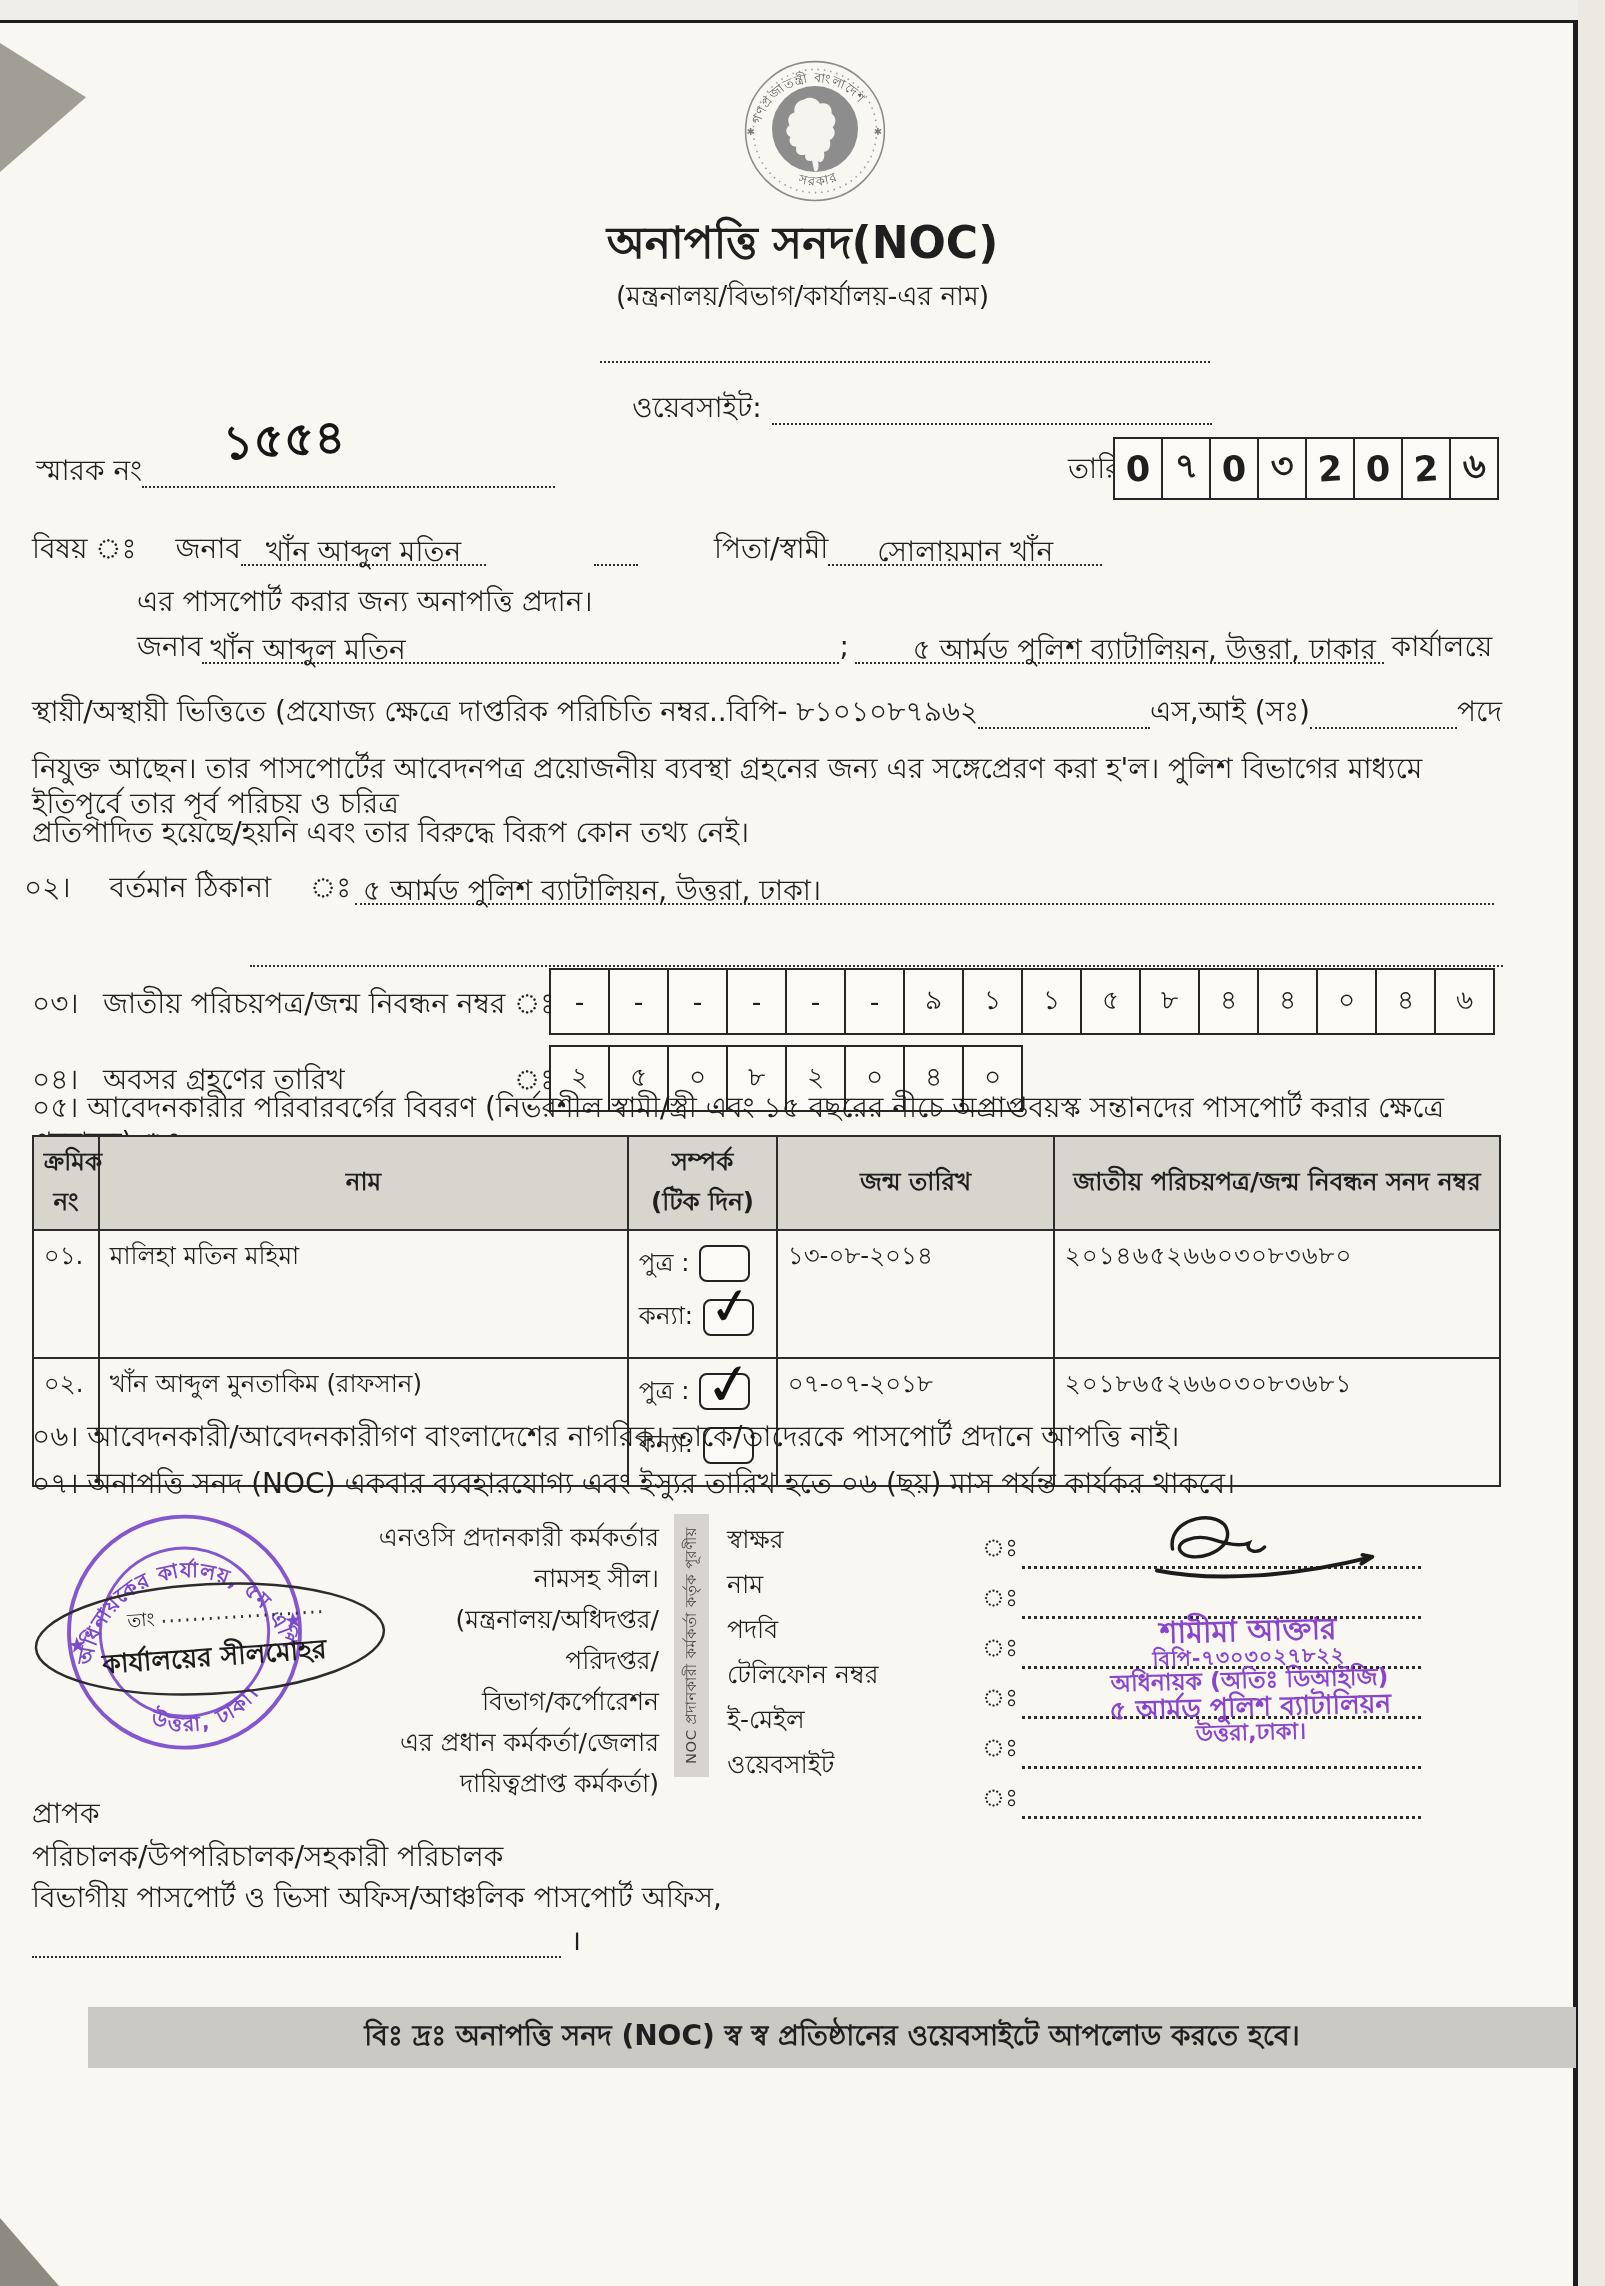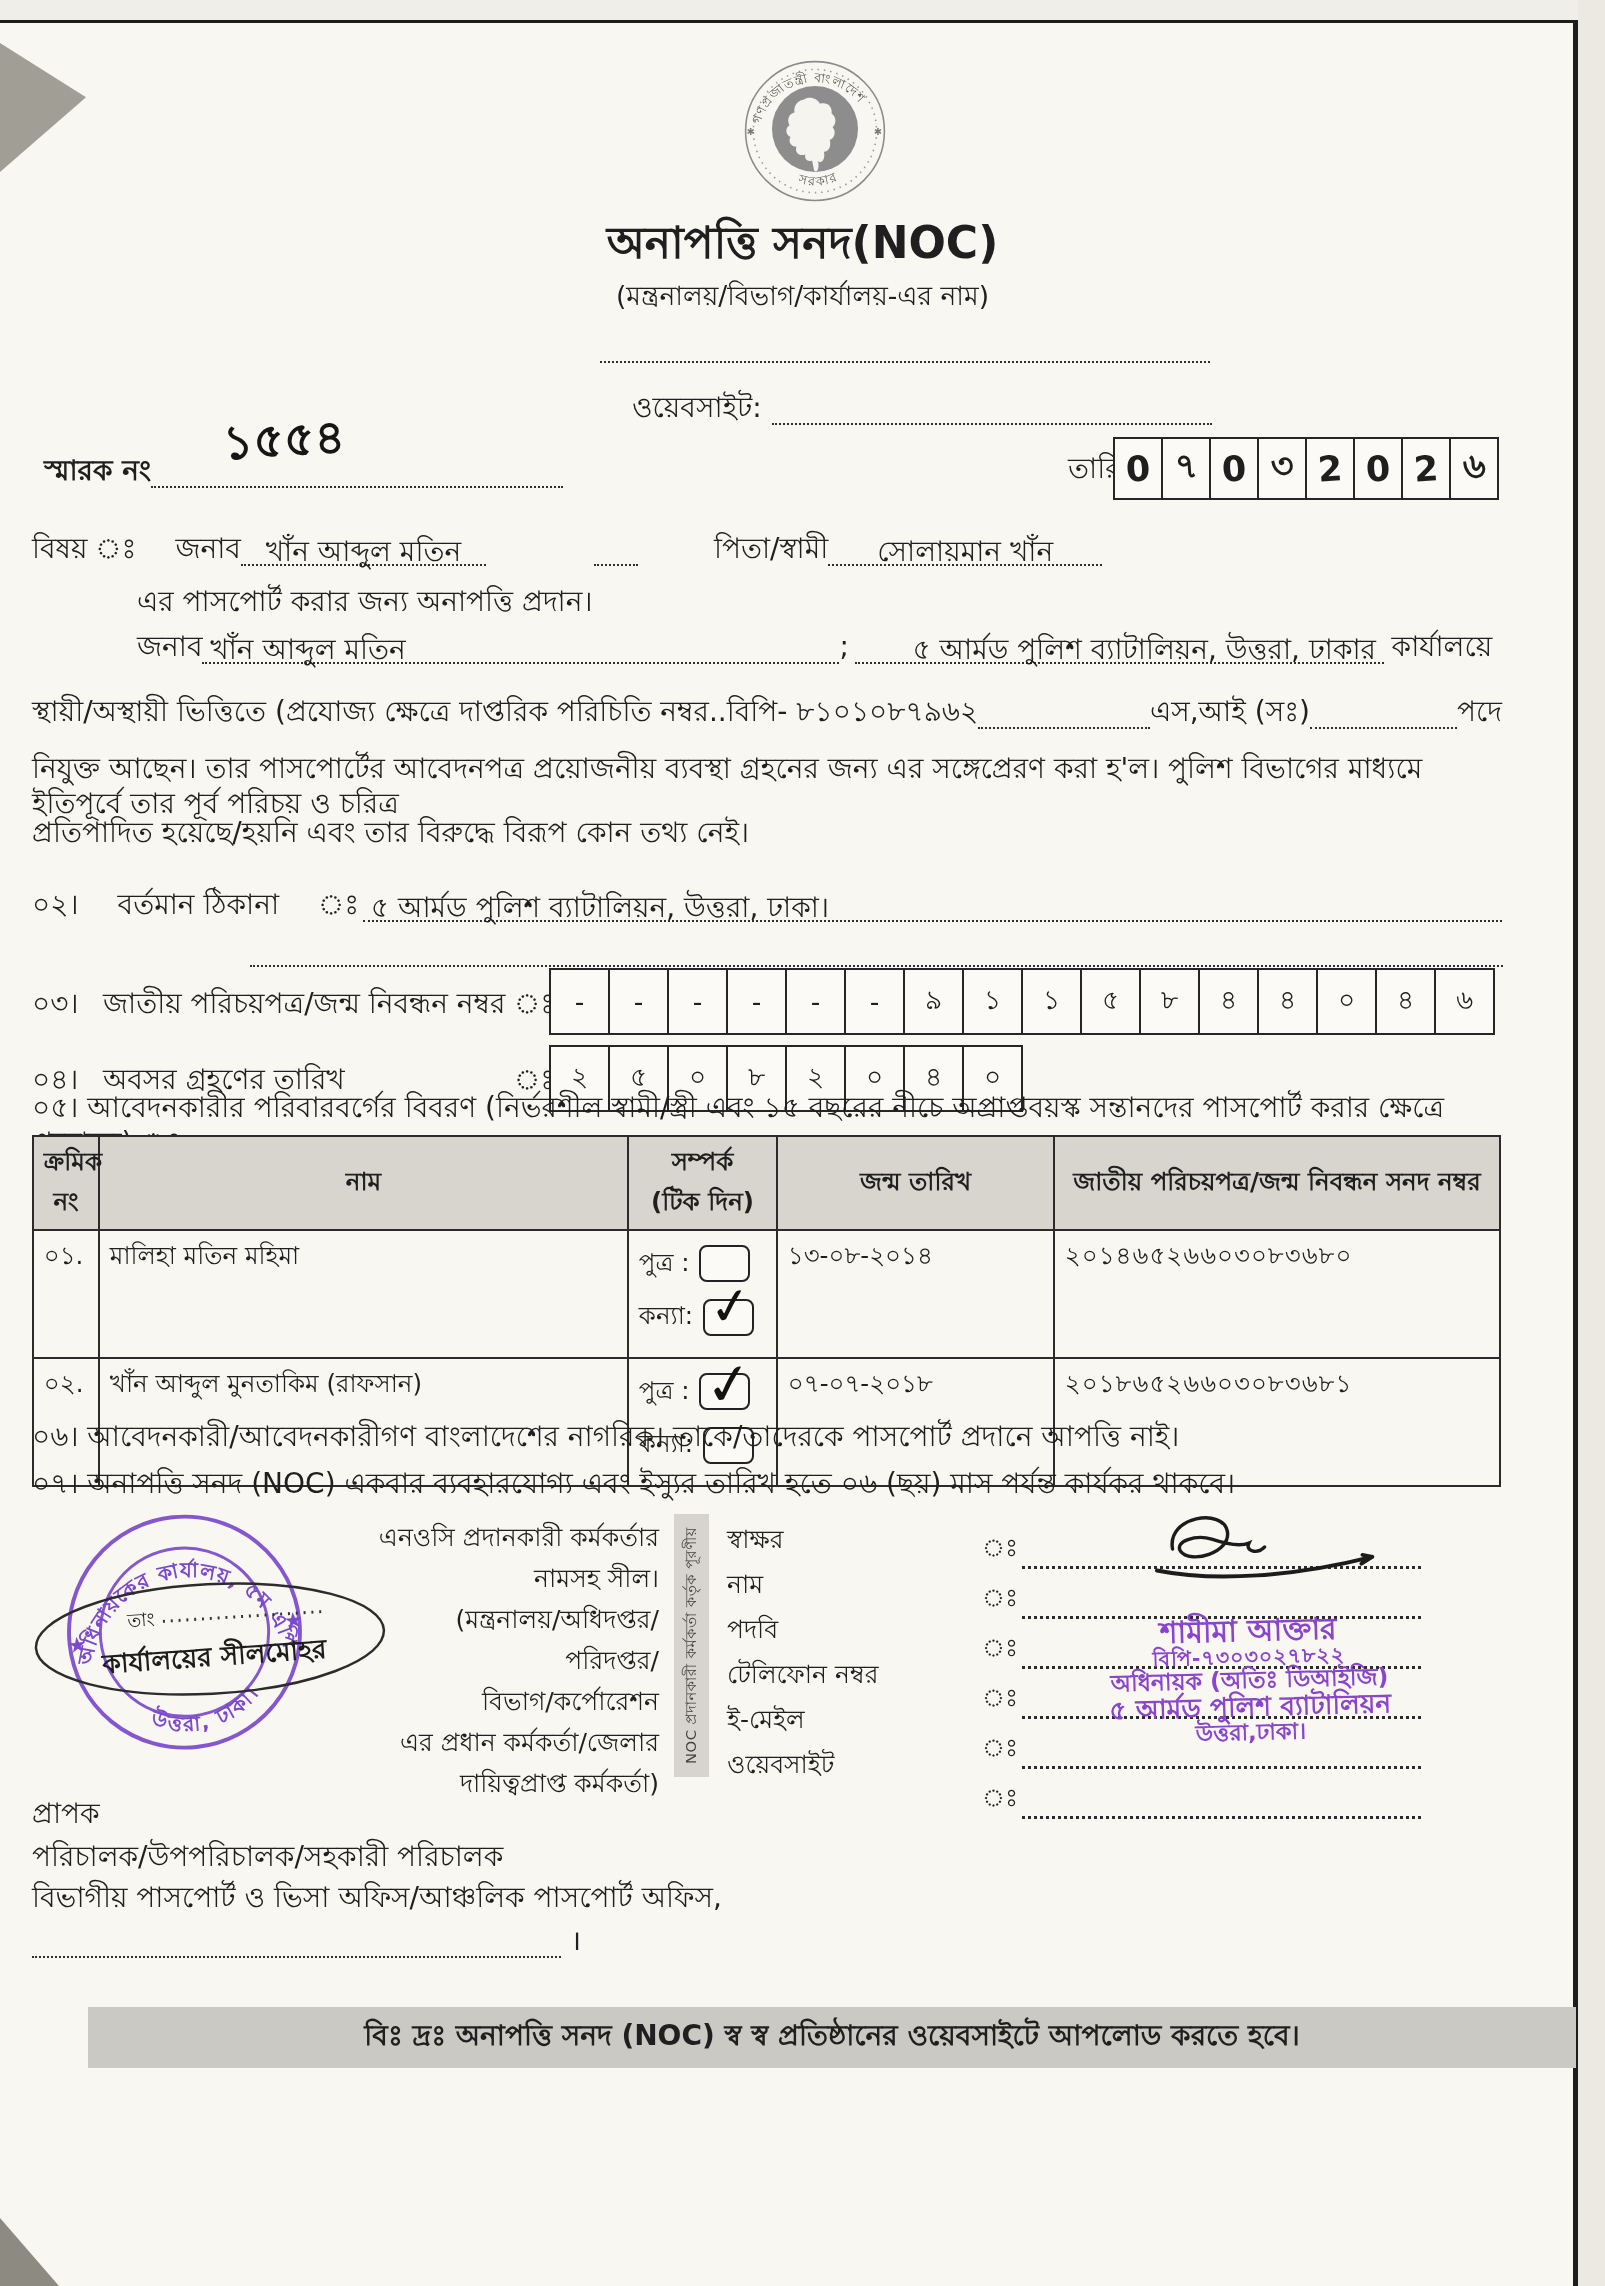--- a/index.html
+++ b/index.html
@@ -88,21 +88,21 @@
   <div class="abs" style="left:0;top:276px;width:1605px;text-align:center;font-size:26.5px;">(মন্ত্রনালয়/বিভাগ/কার্যালয়-এর নাম)</div>
   <div class="abs" style="left:0;top:210px;width:1605px;text-align:center;font-size:44px;font-weight:700;">অনাপত্তি সনদ(NOC)</div>
 
   <div class="abs dot" style="left:600px;top:337px;width:610px;height:23.5px;"></div>
   <div class="abs fillrow bn" style="left:632px;top:390px;width:580px;">
     <span>ওয়েবসাইট:</span>
     <span class="dot" style="flex:1;height:25.5px;margin-left:9.8px;"></span>
   </div>
 
   <div class="abs hw" style="left:223px;top:404px;font-size:47px;transform:rotate(-3deg);">১৫৫৪</div>
-  <div class="abs fillrow bn" style="left:44px;top:453px;width:519px;font-weight:bold;">
+  <div class="abs fillrow bn" style="left:36px;top:453px;width:519px;">
     <span>স্মারক নং</span>
     <span class="dot" style="flex:1;height:25.5px;"></span>
   </div>
   <div class="abs bn" style="left:1068px;top:451px;">তারিখঃ</div>
   <div class="abs boxrow small hand" style="left:1113px;top:437px;">
     <span class="cell">
         <span>0</span>
       </span>
     <span class="cell">
         <span>৭</span>
@@ -148,21 +148,21 @@
     <span>স্থায়ী/অস্থায়ী ভিত্তিতে (প্রযোজ্য ক্ষেত্রে দাপ্তরিক পরিচিতি নম্বর..</span>
     <span>বিপি- ৮১০১০৮৭৯৬২</span>
     <span class="dot" style="flex:1;height:25.5px;"></span>
     <span>এস,আই (সঃ)</span>
     <span class="dot" style="width:147px;height:25.5px;"></span>
     <span>পদে</span>
   </div>
   <div class="abs bn" style="left:32px;top:751px;width:1475px;">নিযুক্ত আছেন। তার পাসপোর্টের আবেদনপত্র প্রয়োজনীয় ব্যবস্থা গ্রহনের জন্য এর সঙ্গেপ্রেরণ করা হ'ল। পুলিশ বিভাগের মাধ্যমে ইতিপূর্বে তার পূর্ব পরিচয় ও চরিত্র</div>
   <div class="abs bn" style="left:32px;top:815px;width:1470px;">প্রতিপাদিত হয়েছে/হয়নি এবং তার বিরুদ্ধে বিরূপ কোন তথ্য নেই।</div>
 
-  <div class="abs fillrow bn" style="left:32px;top:870px;width:1470px;margin-top:17px;">
+  <div class="abs fillrow bn" style="left:24px;top:870px;width:1470px;">
     <span style="width:71px;">০২।</span>
     <span style="width:176px;text-align:right;">বর্তমান ঠিকানা</span>
     <span style="margin:0 3.9px 0 39px;">ঃ</span>
     <span class="dot" style="flex:1;height:25.5px;"><i class="val" style="font-style:normal;">৫ আর্মড পুলিশ ব্যাটালিয়ন, উত্তরা, ঢাকা।</i></span>
   </div>
   <div class="abs dot" style="left:250px;top:939px;width:1253px;height:25.5px;"></div>
 
   <div class="abs bn" style="left:32px;top:986px;">০৩।</div>
   <div class="abs bn" style="left:103px;top:986px;">জাতীয় পরিচয়পত্র/জন্ম নিবন্ধন নম্বর</div>
   <div class="abs bn" style="left:514px;top:986px;">ঃ</div>

